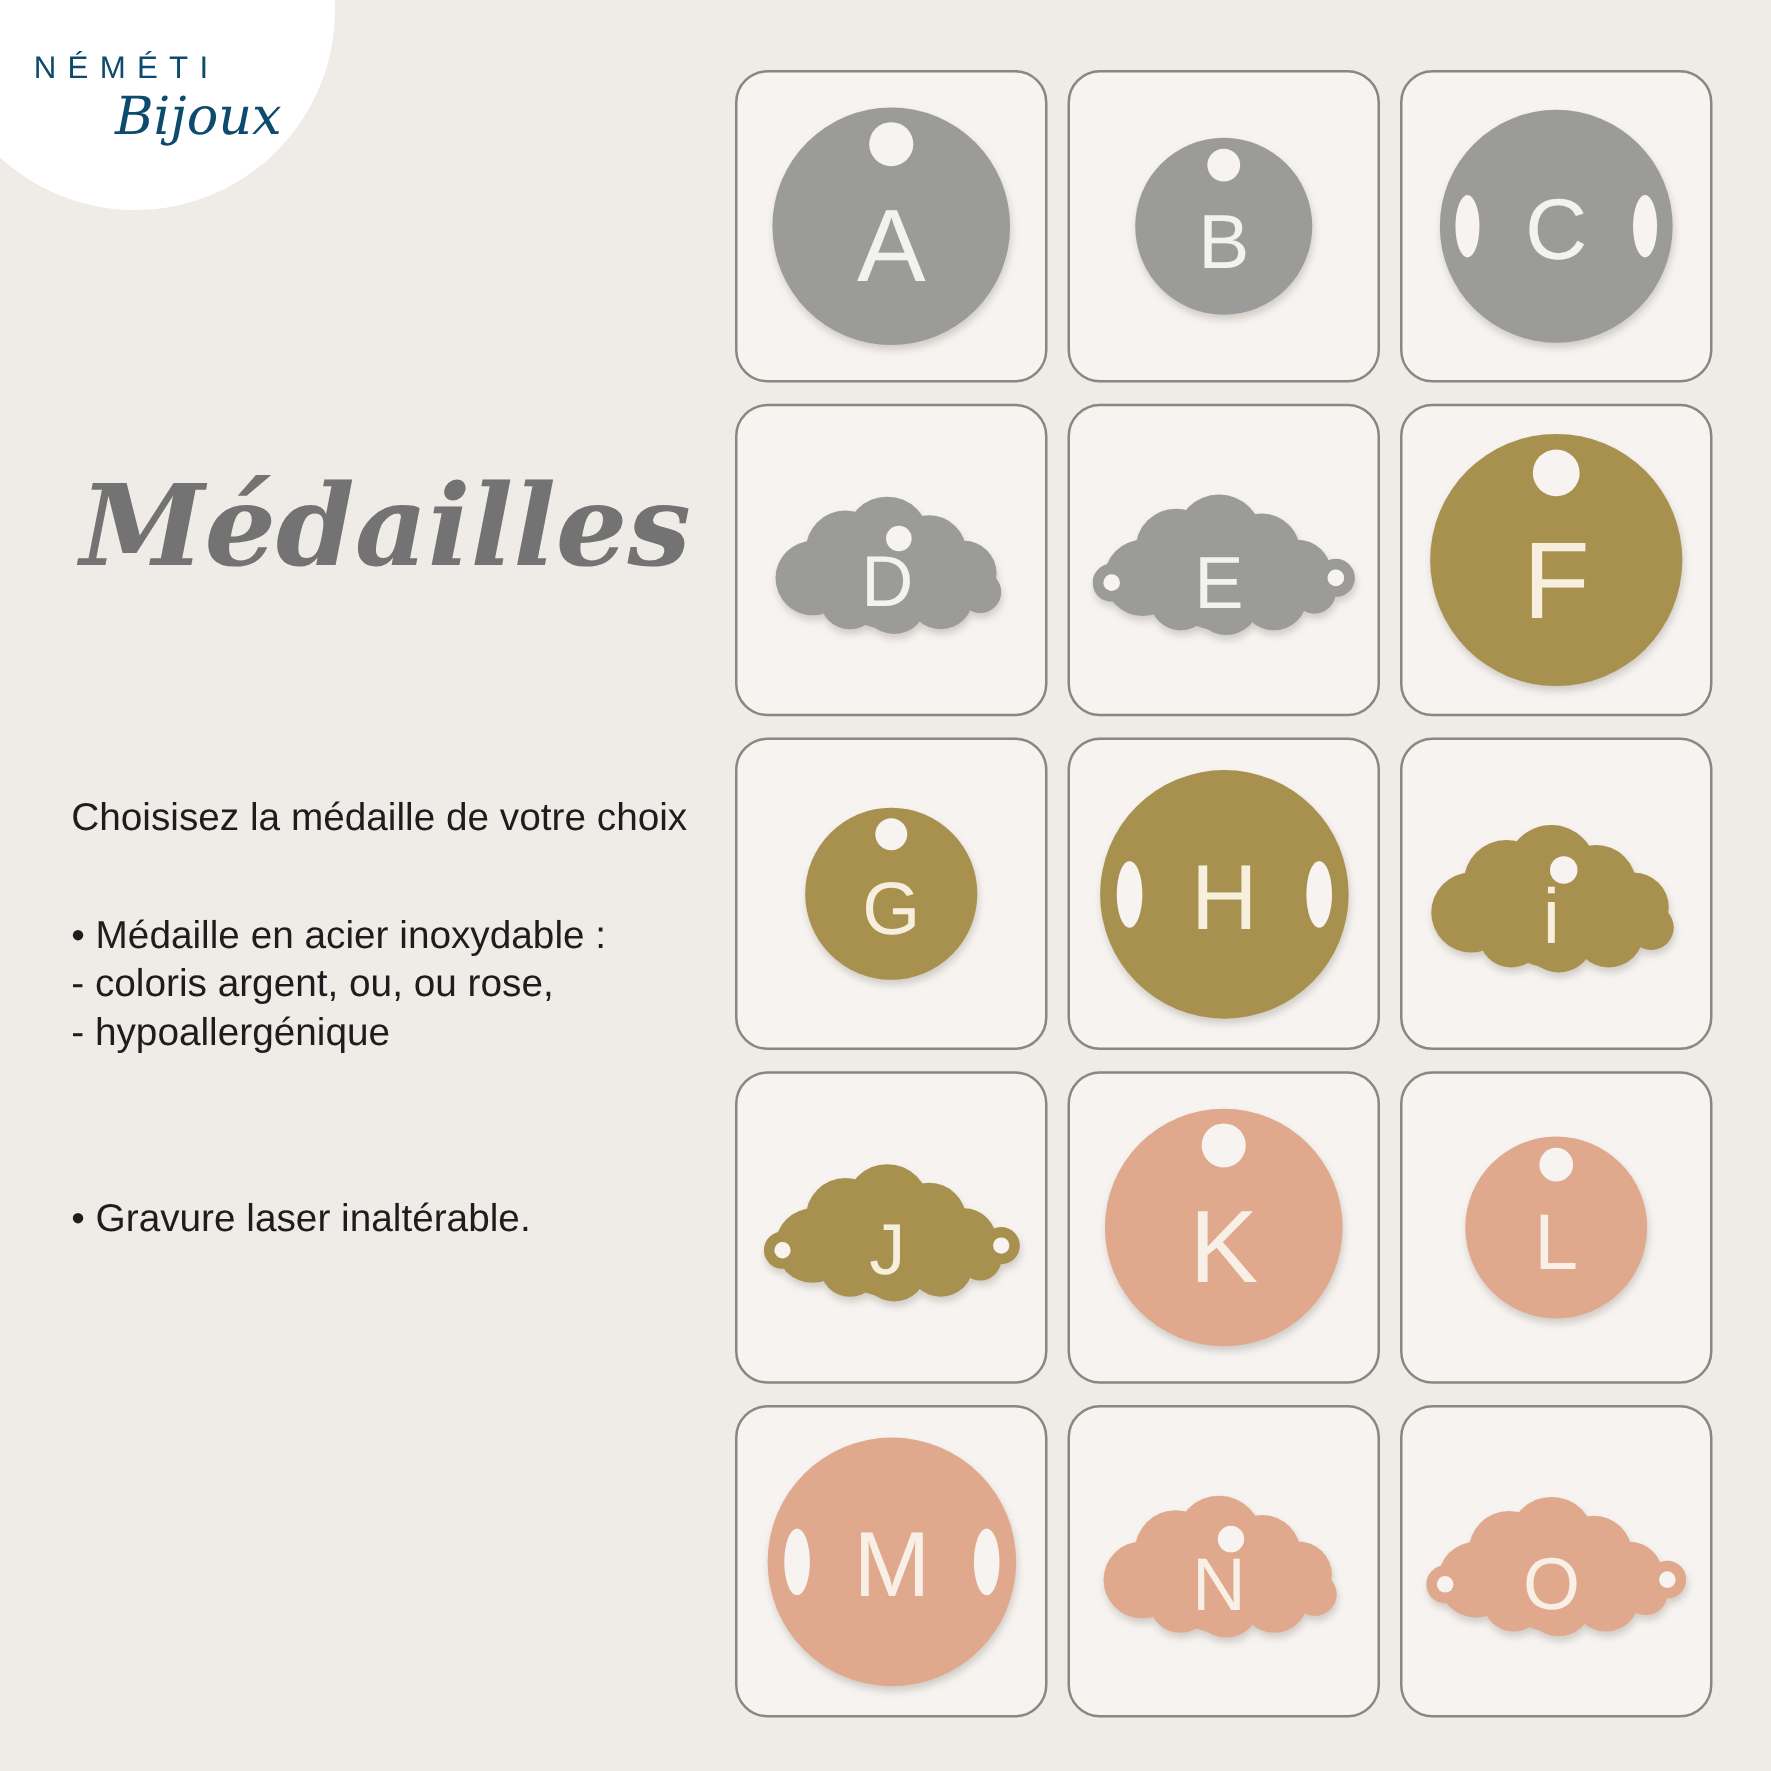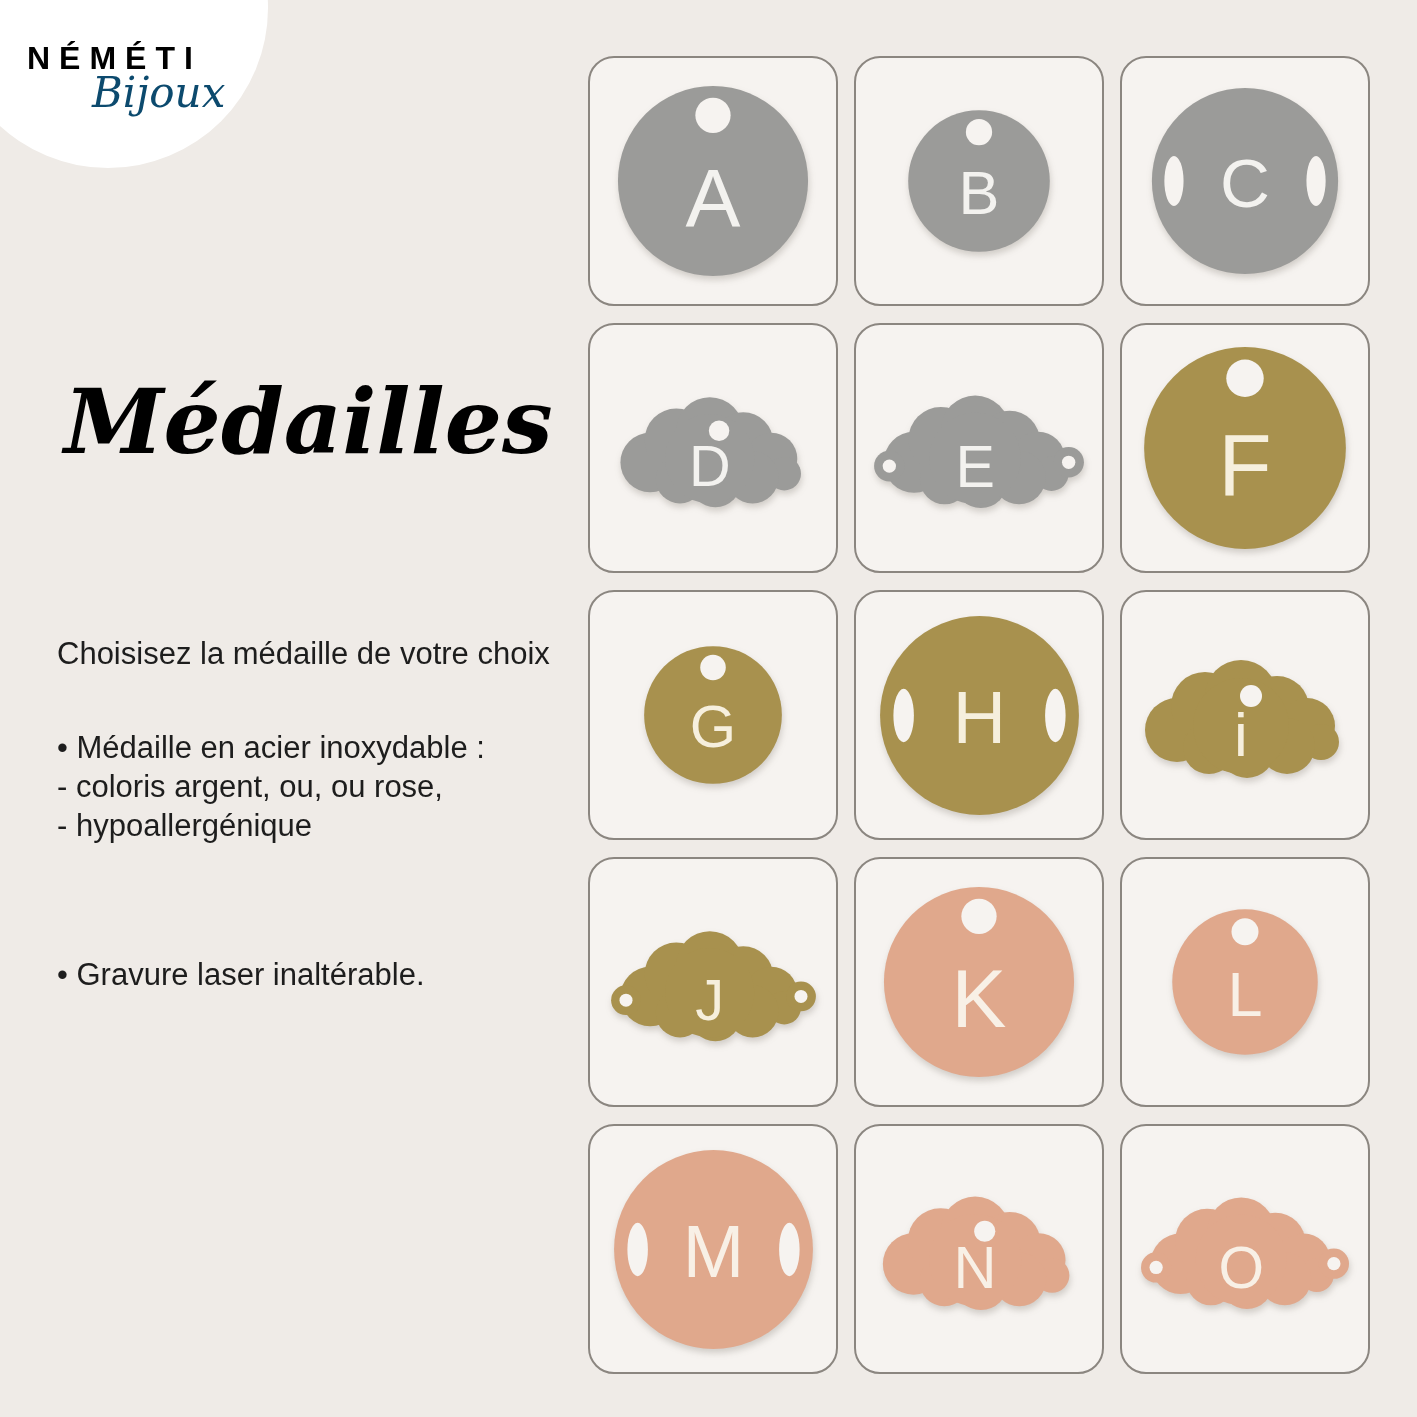--- a/index.html
+++ b/index.html
@@ -7,32 +7,32 @@
     position:relative;width:1417px;height:1417px;overflow:hidden;
     background:#efebe7;
     font-family:"Liberation Sans",sans-serif;
   }
   .logo-circle{
     position:absolute;left:-52px;top:-152px;width:320px;height:320px;
     border-radius:50%;background:#ffffff;
   }
   .logo-name{
     position:absolute;left:27px;top:40px;
-    font-size:32px;letter-spacing:9px;color:#000000;font-weight:700;
+    font-size:25px;letter-spacing:9px;color:#0c4a6e;font-weight:400;
     white-space:nowrap;
   }
   .logo-sub{
     position:absolute;left:92px;top:68px;
     font-family:"DejaVu Serif",serif;font-style:italic;
     font-size:42px;color:#0c4a6e;white-space:nowrap;
   }
   .title{
     position:absolute;left:64px;top:368px;
     font-family:"DejaVu Serif",serif;font-style:italic;font-weight:700;
-    font-size:90px;color:#000000;white-space:nowrap;
+    font-size:90px;color:#737373;white-space:nowrap;
   }
   .desc{
     position:absolute;left:57px;color:#1d1d1d;
     font-size:31px;line-height:39px;white-space:nowrap;
   }
   .desc-intro{top:634px;}
   .desc-list{top:712px;margin-top:16px;}
   .desc-grav{top:936px;margin-top:19px;}
   .desc-perso{top:1012px;}
   .grid{

